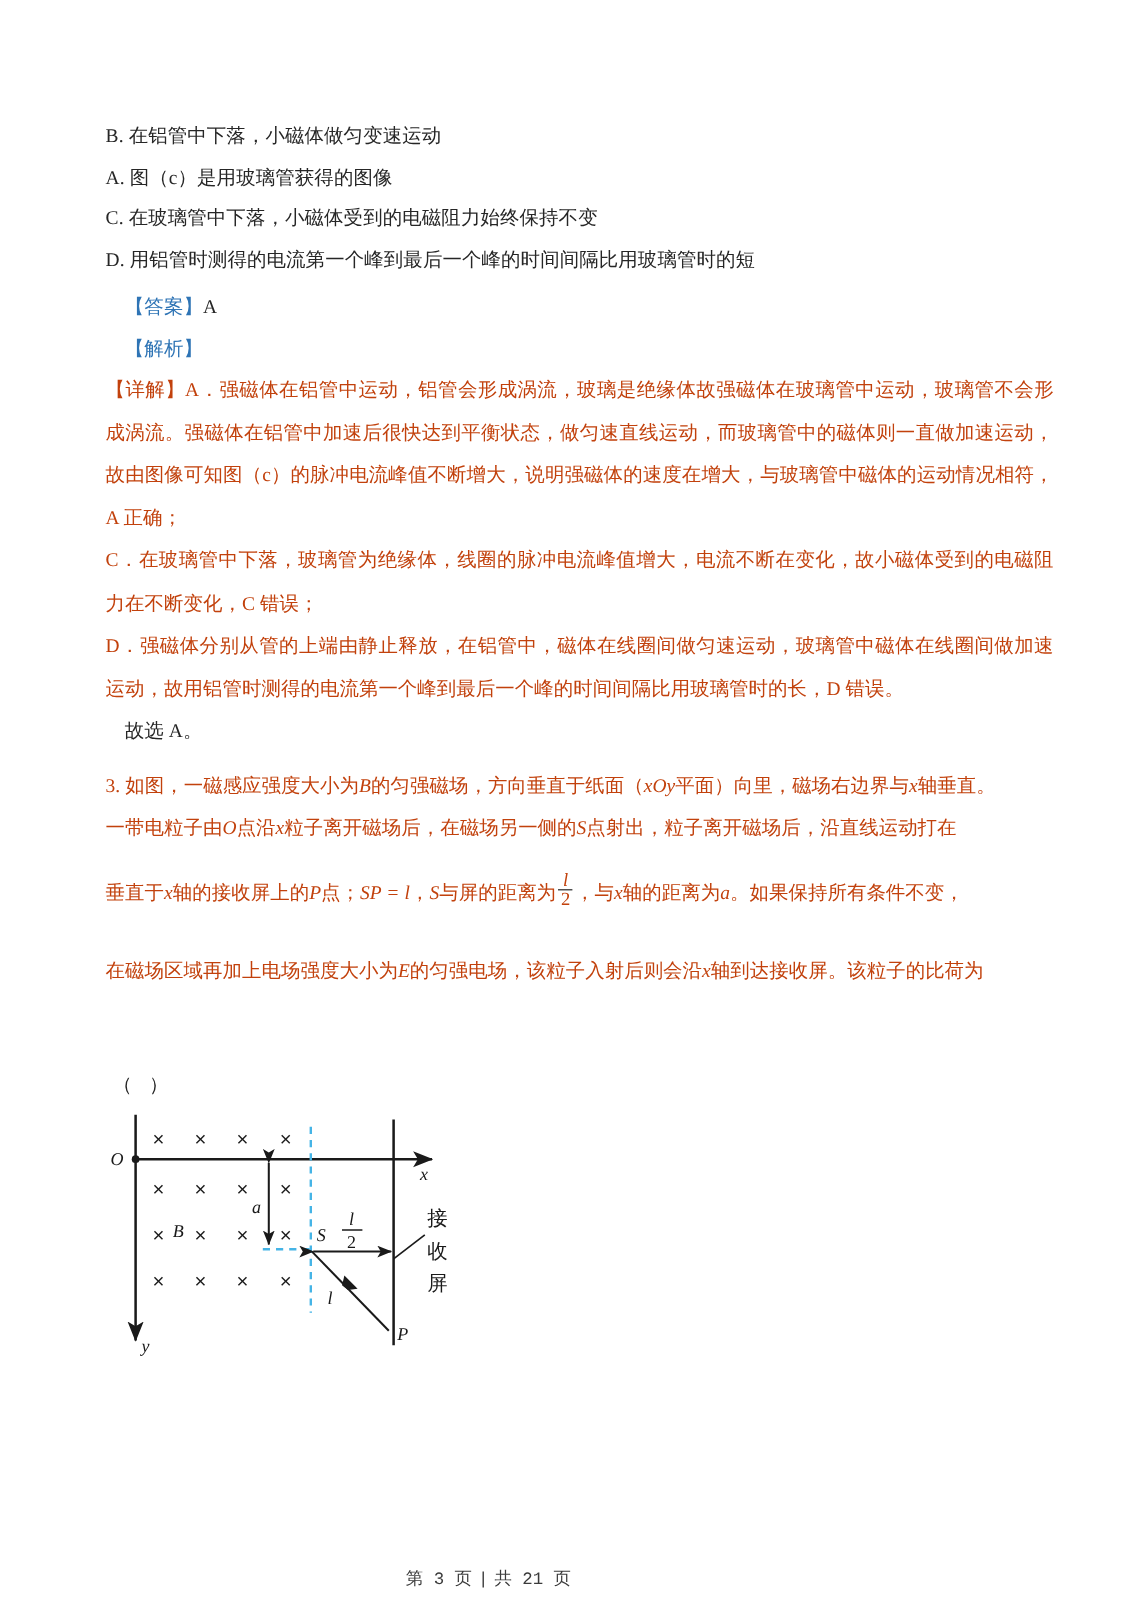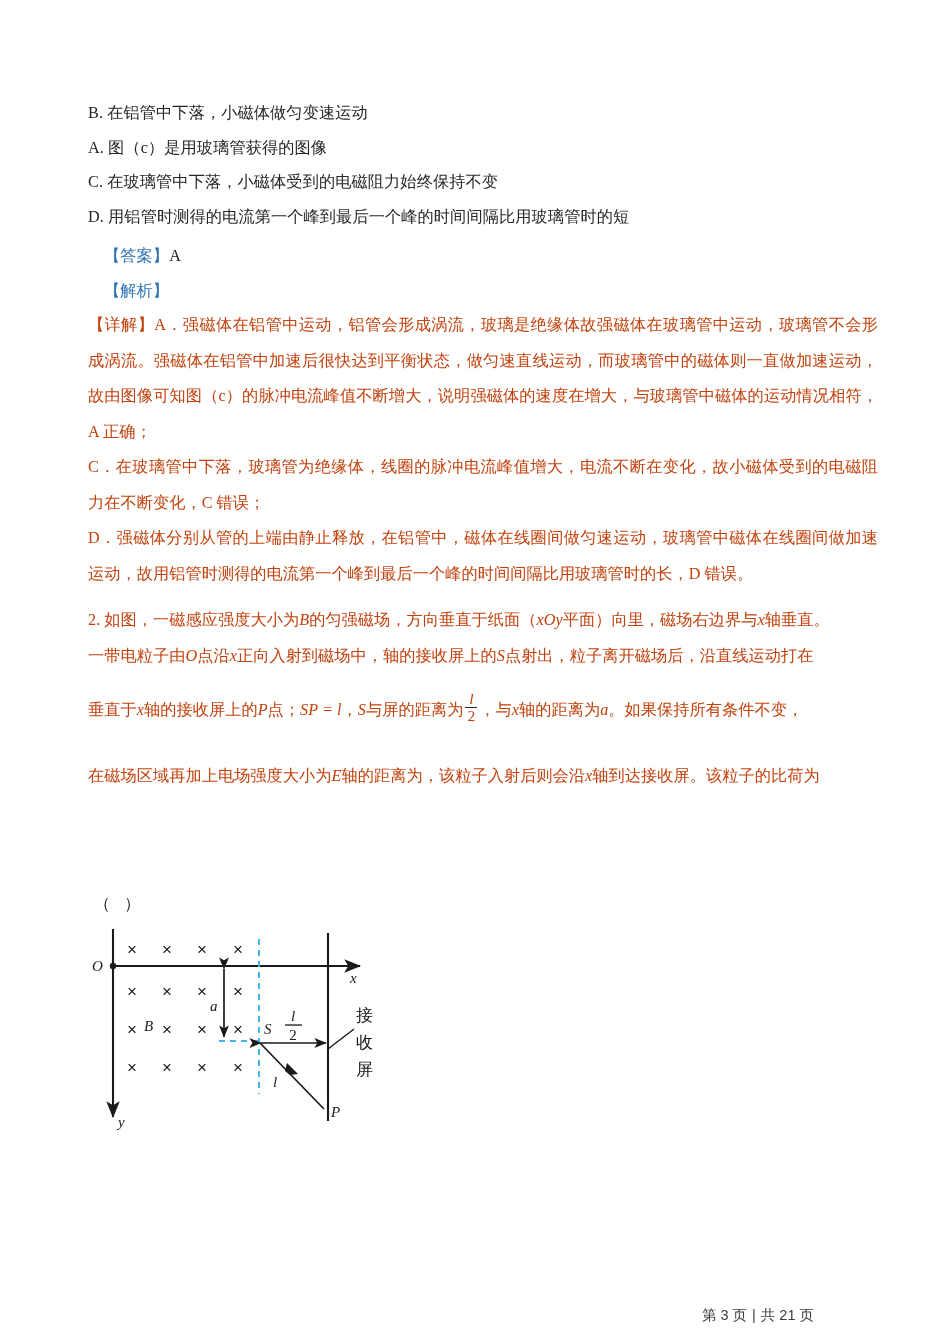--- a/index.html
+++ b/index.html
@@ -100,24 +100,24 @@
     left: 0;
     top: 28px;
     width: 300px;
     height: 215px;
   }
   .footer {
     position: absolute;
     left: 0;
     top: 1306px;
     width: 814px;
-    text-align: right;
+    text-align: center;
     font-size: 14.5px;
     color: #3b3b3b;
-    font-family: Liberation Sans, sans-serif;
+    font-family: Liberation Mono, monospace;
   }
   .footer .sep { padding: 0 5px; }
 </style>
 </head>
 <body>
 
 <div class="page">
 
   <div class="content">
 
@@ -128,34 +128,35 @@
 
     <div class="gap-sm"></div>
 
     <div class="line"><span class="blue">【答案】</span><span>A</span></div>
 
     <div class="line blue">【解析】</div>
 
     <div class="para"><span>【详解】</span><span>A．强磁体在铝管中运动，铝管会形成涡流，玻璃是绝缘体故强磁体在玻璃管中运动，玻璃管不会形成涡流。强磁体在铝管中加速后很快达到平衡状态，做匀速直线运动，而玻璃管中的磁体则一直做加速运动，故由图像可知图（c）的脉冲电流峰值不断增大，说明强磁体的速度在增大，与玻璃管中磁体的运动情况相符，A 正确；</span></div>
     <div class="para">C．在玻璃管中下落，玻璃管为绝缘体，线圈的脉冲电流峰值增大，电流不断在变化，故小磁体受到的电磁阻力在不断变化，C 错误；</div>
     <div class="para">D．强磁体分别从管的上端由静止释放，在铝管中，磁体在线圈间做匀速运动，玻璃管中磁体在线圈间做加速运动，故用铝管时测得的电流第一个峰到最后一个峰的时间间隔比用玻璃管时的长，D 错误。</div>
+    <div class="line">故选 A。</div>
 
     <div class="gap-md"></div>
 
-    <div class="para"><span>2. 如图，一磁感应强度大小为</span><span class="it">B</span><span>的匀强磁场，方向垂直于纸面（</span><span class="it">xOy</span><span>平面）向里，磁场右边界与</span><span class="it">x</span><span>轴垂直。</span></div>
-
-    <div class="para"><span>一带电粒子由</span><span class="it">O</span><span>点沿</span><span class="it">x</span><span>正向入射到磁场中，轴的接收屏上的</span><span class="it">S</span><span>点射出，粒子离开磁场后，沿直线运动打在</span></div>
+    <div class="para"><span>3. 如图，一磁感应强度大小为</span><span class="it">B</span><span>的匀强磁场，方向垂直于纸面（</span><span class="it">xOy</span><span>平面）向里，磁场右边界与</span><span class="it">x</span><span>轴垂直。</span></div>
+
+    <div class="para"><span>一带电粒子由</span><span class="it">O</span><span>点沿</span><span class="it">x</span><span>粒子离开磁场后，在磁场另一侧的</span><span class="it">S</span><span>点射出，粒子离开磁场后，沿直线运动打在</span></div>
 
     <div style="height:18px"></div>
 
     <div class="para"><span>垂直于</span><span class="it">x</span><span>轴的接收屏上的</span><span class="it">P</span><span>点；</span><span class="it">SP = l</span><span>，</span><span class="it">S</span><span>与屏的距离为</span><span class="frac"><span class="num">l</span><span class="den">2</span></span><span>，与</span><span class="it">x</span><span>轴的距离为</span><span class="it">a</span><span>。如果保持所有条件不变，</span></div>
 
     <div style="height:30px"></div>
 
-    <div class="para"><span>在磁场区域再加上电场强度大小为</span><span class="it">E</span><span>轴的距离为，该粒子入射后则会沿</span><span class="it">x</span><span>轴到达接收屏。该粒子的比荷为</span></div>
+    <div class="para"><span>在磁场区域再加上电场强度大小为</span><span class="it">E</span><span>的匀强电场，该粒子入射后则会沿</span><span class="it">x</span><span>轴到达接收屏。该粒子的比荷为</span></div>
 
   </div>
 
   <div class="figure-wrap">
     <div class="paren">（  ）</div>
 
     <svg class="fig" viewBox="0 0 300 215">
       <defs>
         <marker id="arr" markerWidth="9" markerHeight="9" refX="7.5" refY="3.2" orient="auto">
           <path d="M0,0 L8,3.2 L0,6.4 L1.9,3.2 z" fill="#1a1a1a"></path>

